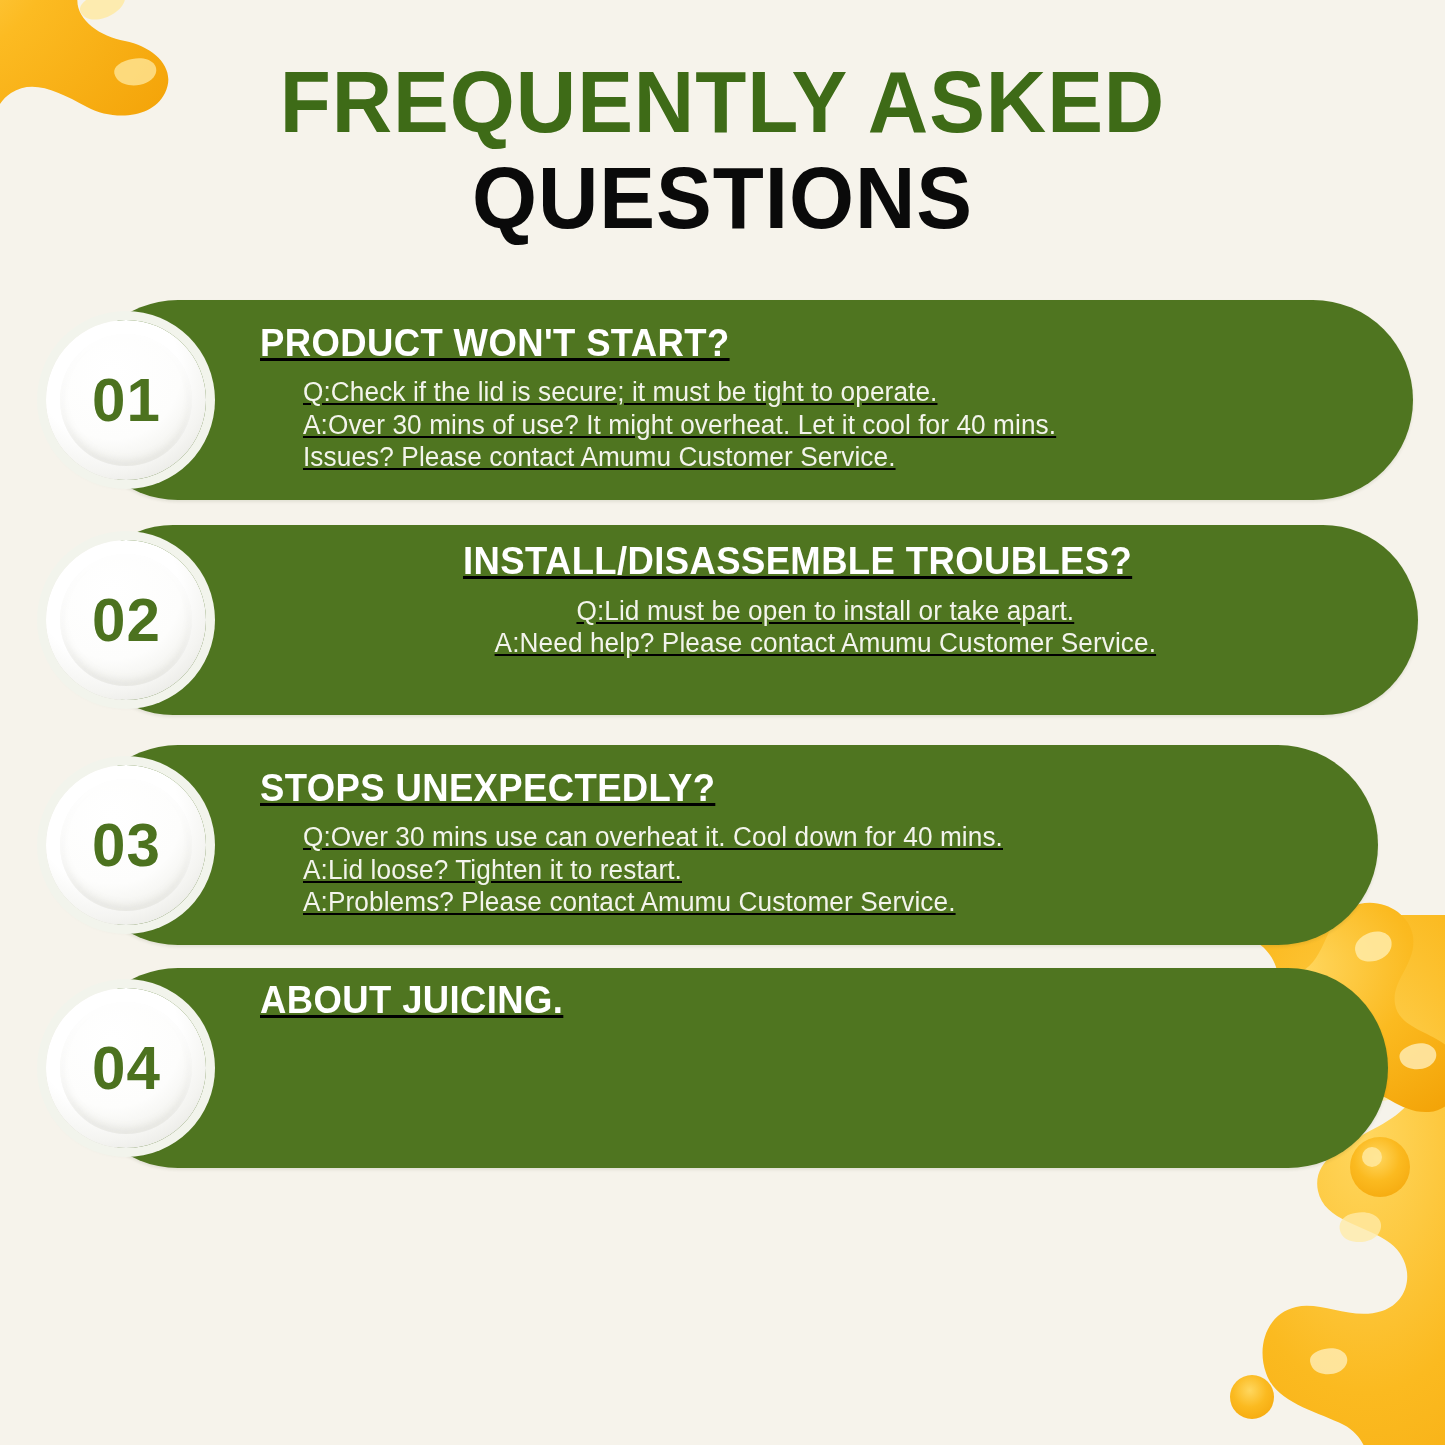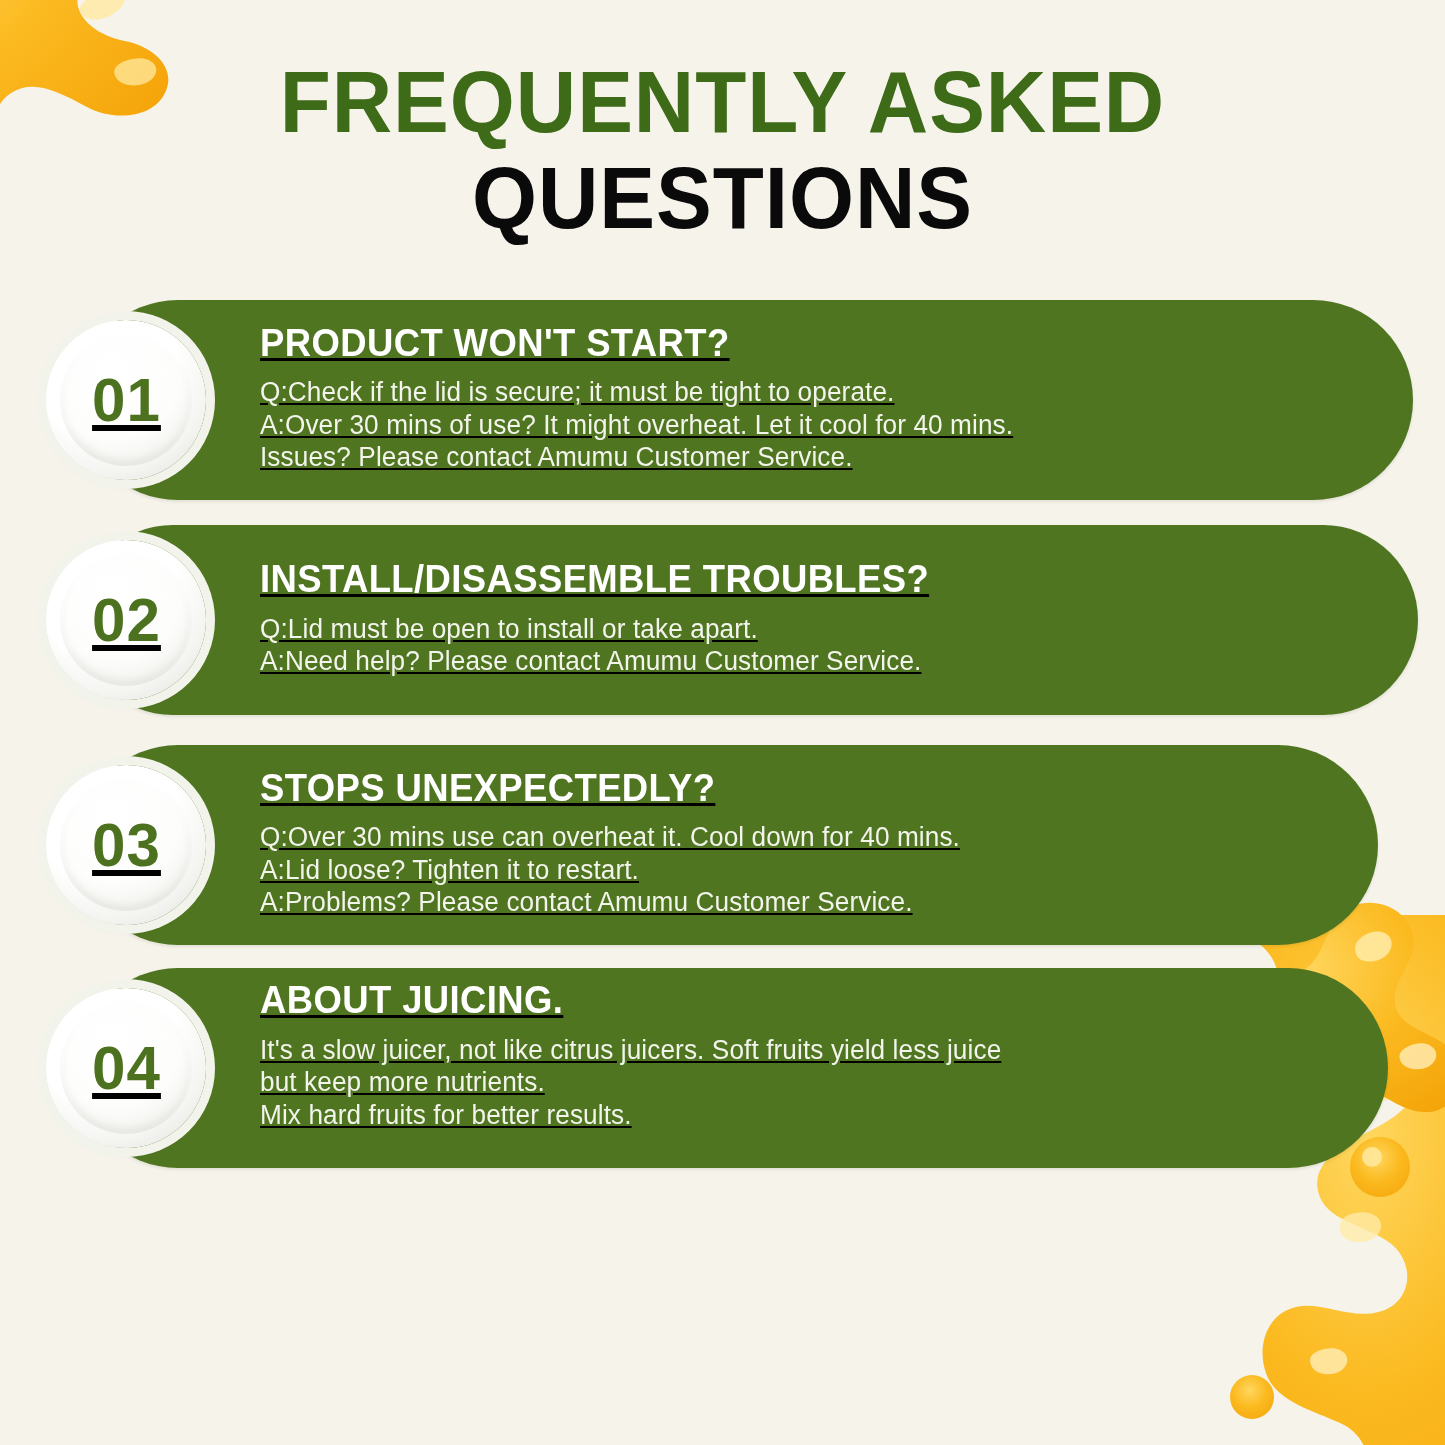--- a/index.html
+++ b/index.html
@@ -109,21 +109,20 @@
     left: -32px;
     border-radius: 50%;
     background:
       radial-gradient(circle at 38% 30%, #ffffff 0%, #ffffff 48%, #f4f4f1 70%, #e2e2dd 92%, #d9d9d3 100%);
     box-shadow:
       0 0 0 9px #F2F4EC,
       0 3px 7px rgba(40,50,20,0.30);
     display: flex;
     align-items: center;
     justify-content: center;
-    text-decoration: underline;
   }
   .faq-badge-inner {
     position: absolute;
     inset: 14px;
     border-radius: 50%;
     background:
       radial-gradient(circle at 40% 28%, #ffffff 0%, #fdfdfc 55%, #f2f2ee 80%, #e8e8e2 100%);
     box-shadow: inset 0 3px 6px rgba(255,255,255,0.9),
                 inset 0 -5px 9px rgba(120,120,110,0.13);
   }
@@ -151,20 +150,21 @@
     font-size: 38px;
     color: #FFFFFF;
     letter-spacing: 0.4px;
     line-height: 1.1;
     transform: scaleX(0.96);
     transform-origin: left center;
     white-space: nowrap;
   }
   .faq-answers {
     margin-top: 12px;
+    margin-left: 43px;
   }
   .faq-answer-line {
     font-family: "Liberation Sans", sans-serif;
     font-weight: normal;
     font-size: 27px;
     color: #F3F4EC;
     line-height: 1.20;
     letter-spacing: 0.1px;
     transform: scaleX(0.97);
     transform-origin: left center;
@@ -262,21 +262,21 @@
             <div class="faq-answer-line" style="color: rgb(243, 244, 236);">Issues? Please contact Amumu Customer Service.</div>
           </div>
         </div>
       </div>
       <div class="faq-row" style="top: 525px; width: 1340px; height: 246px;">
         <div class="faq-bar" style="width: 1340px; height: 190px; background: rgb(79, 117, 32);"></div>
         <div class="faq-badge" style="width: 160px; height: 160px; top: 15px;">
           <div class="faq-badge-inner"></div>
           <div class="faq-number" style="color: rgb(76, 114, 31);">02</div>
         </div>
-        <div class="faq-content" style="top: 34px;">
+        <div class="faq-content" style="top: 16px; text-align: center;">
           <div class="faq-question">INSTALL/DISASSEMBLE TROUBLES?</div>
           <div class="faq-answers">
             <div class="faq-answer-line" style="color: rgb(243, 244, 236);">Q:Lid must be open to install or take apart.</div>
             <div class="faq-answer-line" style="color: rgb(243, 244, 236);">A:Need help? Please contact Amumu Customer Service.</div>
           </div>
         </div>
       </div>
       <div class="faq-row" style="top: 745px; width: 1300px; height: 200px;">
         <div class="faq-bar" style="width: 1300px; height: 200px; background: rgb(79, 117, 32);"></div>
         <div class="faq-badge" style="width: 160px; height: 160px; top: 20px;">
@@ -293,22 +293,17 @@
         </div>
       </div>
       <div class="faq-row" style="top: 968px; width: 1310px; height: 200px;">
         <div class="faq-bar" style="width: 1310px; height: 200px; background: rgb(79, 117, 32);"></div>
         <div class="faq-badge" style="width: 160px; height: 160px; top: 20px;">
           <div class="faq-badge-inner"></div>
           <div class="faq-number" style="color: rgb(76, 114, 31);">04</div>
         </div>
         <div class="faq-content" style="top: 12px;">
           <div class="faq-question">ABOUT JUICING.</div>
-          <div class="faq-answers">
-            <div class="faq-answer-line" style="color: rgb(243, 244, 236);">It's a slow juicer, not like citrus juicers. Soft fruits yield less juice</div>
-            <div class="faq-answer-line" style="color: rgb(243, 244, 236);">but keep more nutrients.</div>
-            <div class="faq-answer-line" style="color: rgb(243, 244, 236);">Mix hard fruits for better results.</div>
-          </div>
         </div>
       </div>
     </div>
 
 </div>
 
 </body></html>

